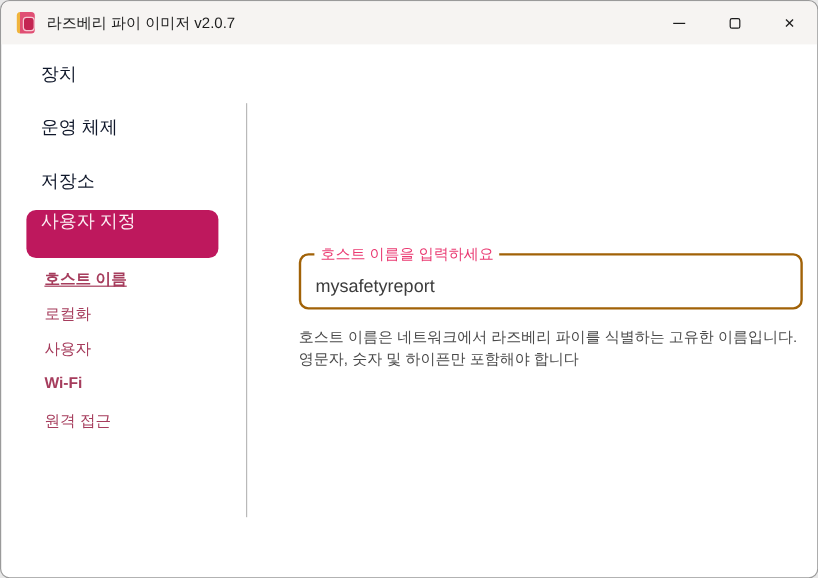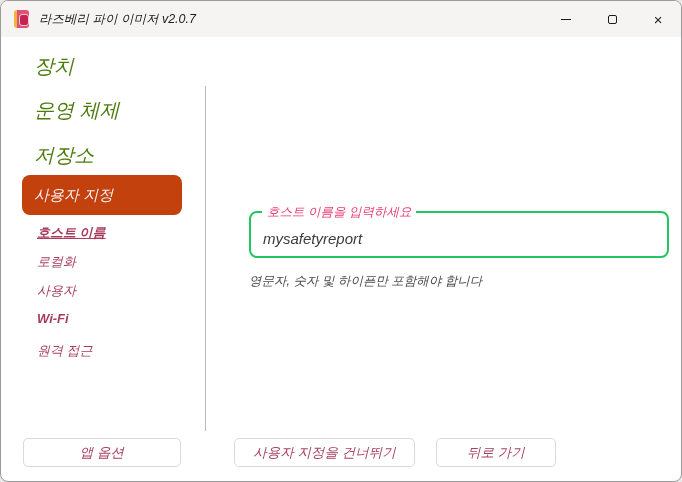--- a/index.html
+++ b/index.html
@@ -1,15 +1,15 @@
 <!DOCTYPE html>
 <html><head>
 <meta charset="utf-8">
 <style>
-  * { margin:0; padding:0; box-sizing:border-box; font-family:"Liberation Sans","DejaVu Sans",sans-serif;font-style:italic; }
+  * { margin:0; padding:0; box-sizing:border-box; font-family:"Liberation Sans","DejaVu Sans",sans-serif; }
   html,body { background:#e8e8e8; }
   .window {
     position:relative; width:682px; height:482px; background:#ffffff;
     border:1px solid #9a9a9a; border-radius:8px; overflow:hidden;
   }
   
   .titlebar {
     position:absolute; top:0; left:0; right:0; height:36px; background:#f6f4f2;
     display:flex; align-items:center;
   }
@@ -25,34 +25,34 @@
   .titlebar-title { margin-left:10px; font-size:12.5px; color:#1b1b1b; }
   .titlebar-spacer { flex:1; }
   .win-btn {
     width:46px; height:36px; display:flex; align-items:center; justify-content:center;
     cursor:default; color:#1b1b1b;
   }
   .glyph-min { display:block; width:10px; border-top:1px solid #1b1b1b; }
   .glyph-max { display:block; width:9px; height:9px; border:1px solid #1b1b1b; border-radius:2px; }
   .glyph-close { font-size:15px; line-height:1; }
   
-  .side-item { position:absolute; left:33px; font-size:20px; color:#4d7c0f; cursor:pointer; white-space:nowrap; }
+  .side-item { position:absolute; left:33px; font-size:15px; color:#0f172a; cursor:pointer; white-space:nowrap; }
   .side-selected {
     position:absolute; left:21px; top:174px; width:160px; height:40px;
-    background:#c2410c; border-radius:8px; display:flex; align-items:center; cursor:pointer;
+    background:#be185d; border-radius:8px; display:flex; cursor:pointer;
   }
   .side-selected span { margin-left:12px; font-size:15px; color:#fceef3; }
   .sub-item { position:absolute; left:36px; font-size:13px; color:#a63d5d; cursor:pointer; white-space:nowrap; }
   .sub-item.current { text-decoration:underline; font-weight:bold;text-align:center; }
   .divider { position:absolute; left:204px; top:85px; width:1px; height:345px; background:#b9b9b9; }
   
   .page-title { position:absolute; left:233px; top:53px; font-size:23px; font-weight:bold; color:#121212; white-space:nowrap; }
   .field {
     position:absolute; left:248px; top:210px; width:420px; height:47px;
-    border:2px solid #22c55e; border-radius:8px; background:#fff;
+    border:2px solid #a16207; border-radius:8px; background:#fff;
   }
   .field-label {
     position:absolute; top:-9px; left:11px; background:#ffffff; padding:0 5px;
     font-size:12.5px; color:#ea3a72; white-space:nowrap;
   }
   .field-input {
     position:absolute; left:12px; top:0; width:394px; height:50px; border:none; outline:none;
     font-size:15px; color:#3c3c3c; background:transparent;
   }
   .helper { position:absolute; left:248px; top:271px; width:424px; font-size:12.5px; color:#4a4a4a; line-height:1.45; }
@@ -105,20 +105,18 @@
 
   <div class="divider"></div>
 
 
   <div class="field">
     <div class="field-label">호스트 이름을 입력하세요</div>
     <input class="field-input" type="text" value="mysafetyreport" style="">
   </div>
 
   <div class="helper">
+    <span>호스트 이름은 네트워크에서 라즈베리 파이를 식별하는 고유한 이름입니다.</span>
     <span>영문자, 숫자 및 하이픈만 포함해야 합니다</span>
   </div>
 
-  <div class="btn btn-app">앱 옵션</div>
-  <div class="btn btn-skip">사용자 지정을 건너뛰기</div>
-  <div class="btn btn-back">뒤로 가기</div>
 
 </div>
 
 </body></html>

